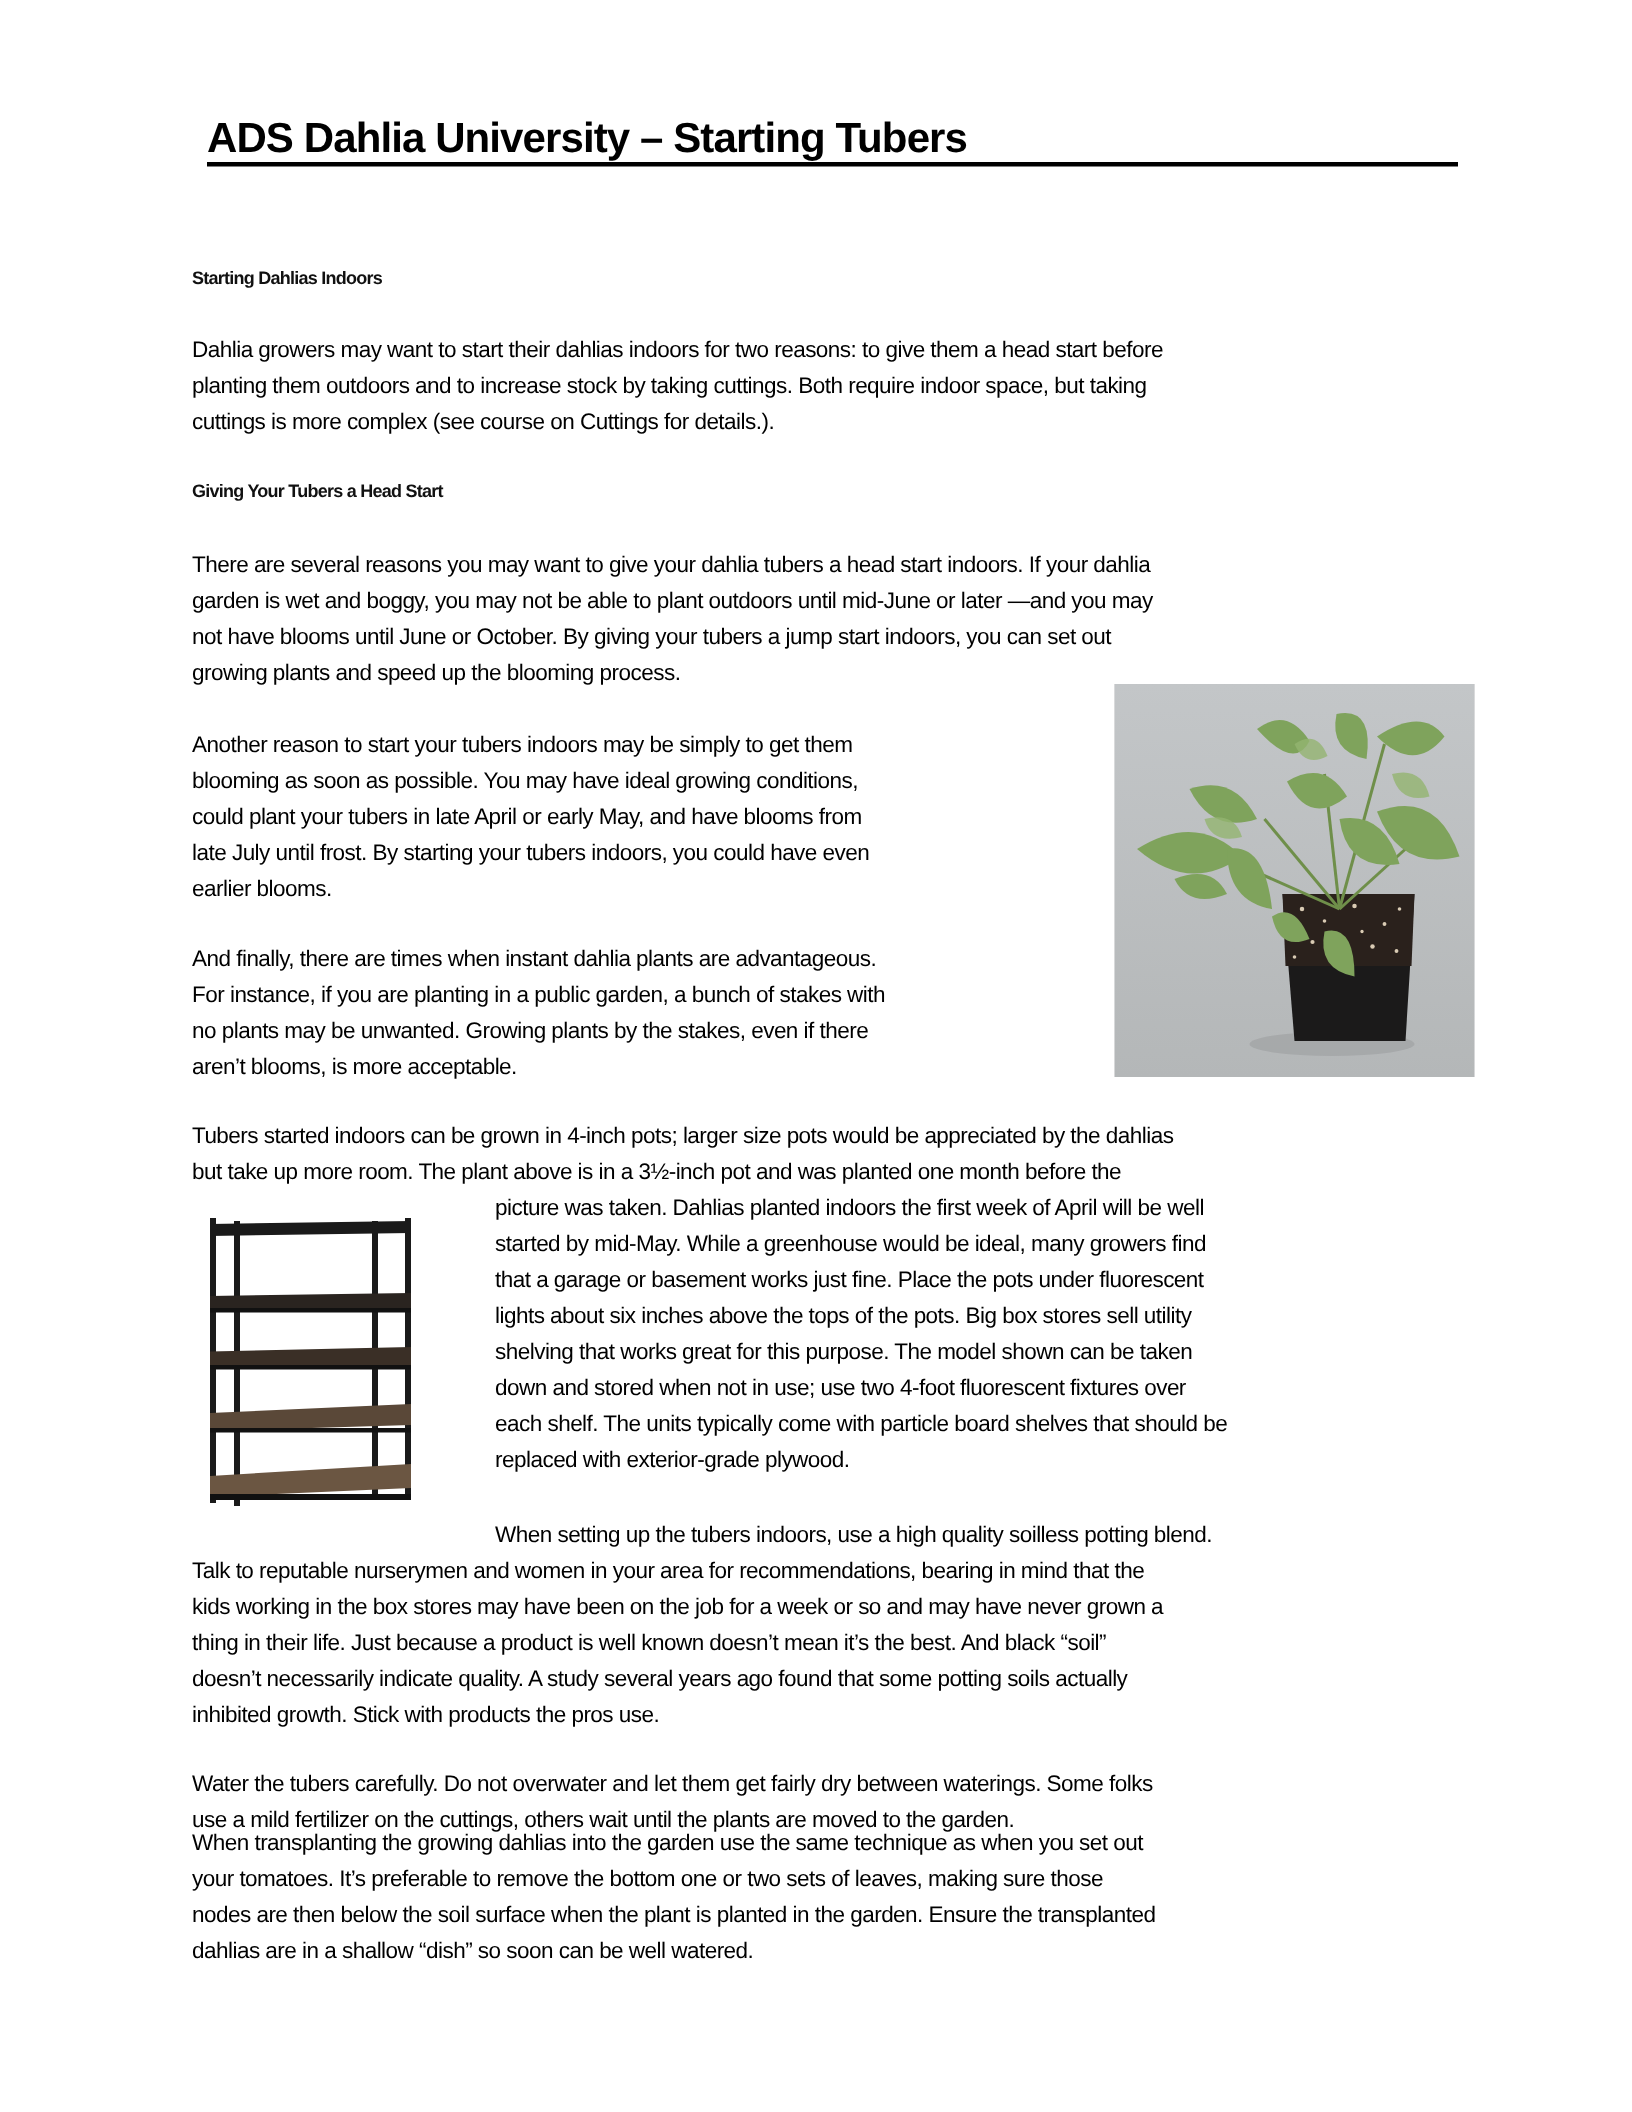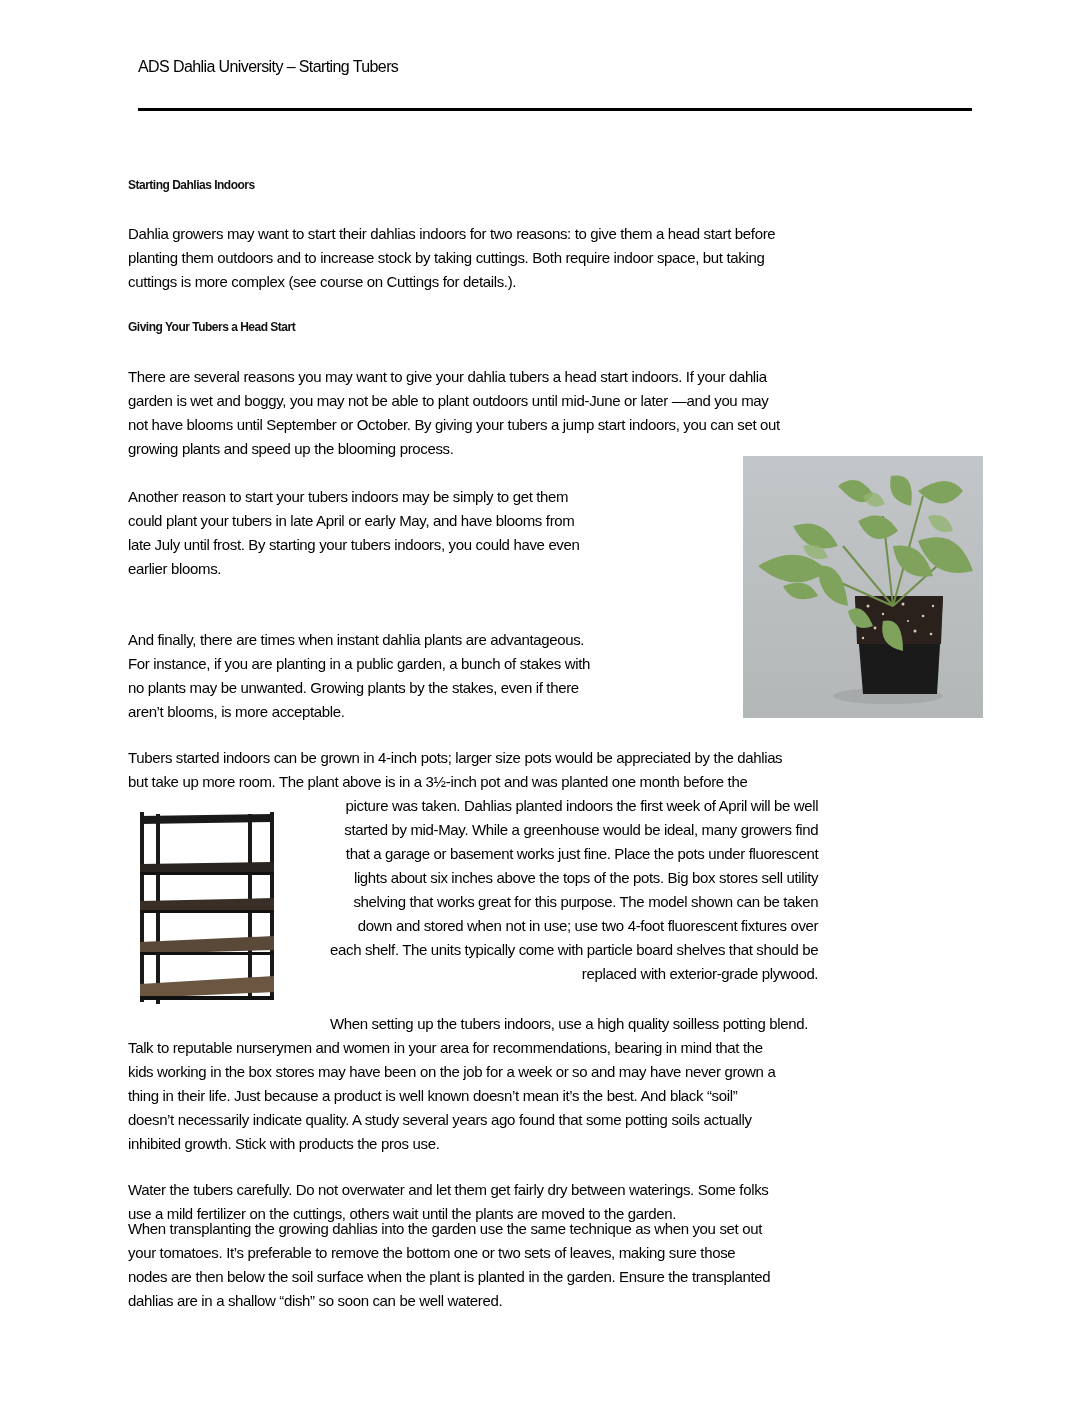--- a/index.html
+++ b/index.html
@@ -1,35 +1,35 @@
 <!DOCTYPE html>
 <html><head>
 <meta charset="utf-8">
 <style>
   html, body { margin: 0; padding: 0; background: #ffffff; }
   body {
     width: 1088px; height: 1408px; position: relative; overflow: hidden;
     font-family: "Liberation Sans", sans-serif; color: #111;
   }
   .title {
-    position: absolute; left: 138px; top: 58px;
-    font-size: 16px; font-weight: normal; letter-spacing: -0.6px; color: #000;
+    position: absolute; left: 138px; top: 76px;
+    font-size: 28px; font-weight: bold; letter-spacing: -0.6px; color: #000;
   }
   .rule {
     position: absolute; left: 138px; top: 108px; width: 834px; height: 3px; background: #000;
   }
   .h2 {
     position: absolute; left: 128px; font-size: 12px; font-weight: bold; letter-spacing: -0.5px; color: #111;
   }
   .p {
     position: absolute; left: 128px; font-size: 15px; line-height: 24px; letter-spacing: -0.35px; color: #000000;
     margin: 0;
   }
   .line { display: block; white-space: nowrap; }
-  .ind { padding-left: 202px; text-align: right; }
+  .ind { padding-left: 202px; }
   .img-plant {
     position: absolute; left: 743px; top: 456px; width: 240px; height: 262px;
     background: #b9bcbd; overflow: hidden;
   }
   .img-shelf {
     position: absolute; left: 136px; top: 806px; width: 146px; height: 200px; background: #fff;
   }
 </style>
 </head>
 <body>
@@ -43,26 +43,27 @@
   <span class="line">Dahlia growers may want to start their dahlias indoors for two reasons: to give them a head start before</span>
   <span class="line">planting them outdoors and to increase stock by taking cuttings. Both require indoor space, but taking</span>
   <span class="line">cuttings is more complex (see course on Cuttings for details.).</span>
 </p>
 
 <div class="h2" style="top:320px">Giving Your Tubers a Head Start</div>
 
 <p class="p" style="top:365px">
   <span class="line">There are several reasons you may want to give your dahlia tubers a head start indoors. If your dahlia</span>
   <span class="line">garden is wet and boggy, you may not be able to plant outdoors until mid-June or later —and you may</span>
-  <span class="line">not have blooms until September or October. By giving your tubers a jump start indoors, you can set out</span>
+  <span class="line">not have blooms until June or October. By giving your tubers a jump start indoors, you can set out</span>
   <span class="line">growing plants and speed up the blooming process.</span>
 </p>
 
 <p class="p" style="top:485px">
   <span class="line">Another reason to start your tubers indoors may be simply to get them</span>
+  <span class="line">blooming as soon as possible. You may have ideal growing conditions,</span>
   <span class="line">could plant your tubers in late April or early May, and have blooms from</span>
   <span class="line">late July until frost.  By starting your tubers indoors, you could have even</span>
   <span class="line">earlier blooms.</span>
 </p>
 
 <p class="p" style="top:628px">
   <span class="line">And finally, there are times when instant dahlia plants are advantageous.</span>
   <span class="line">For instance, if you are planting in a public garden, a bunch of stakes with</span>
   <span class="line">no plants may be unwanted. Growing plants by the stakes, even if there</span>
   <span class="line">aren’t blooms, is more acceptable.</span>

